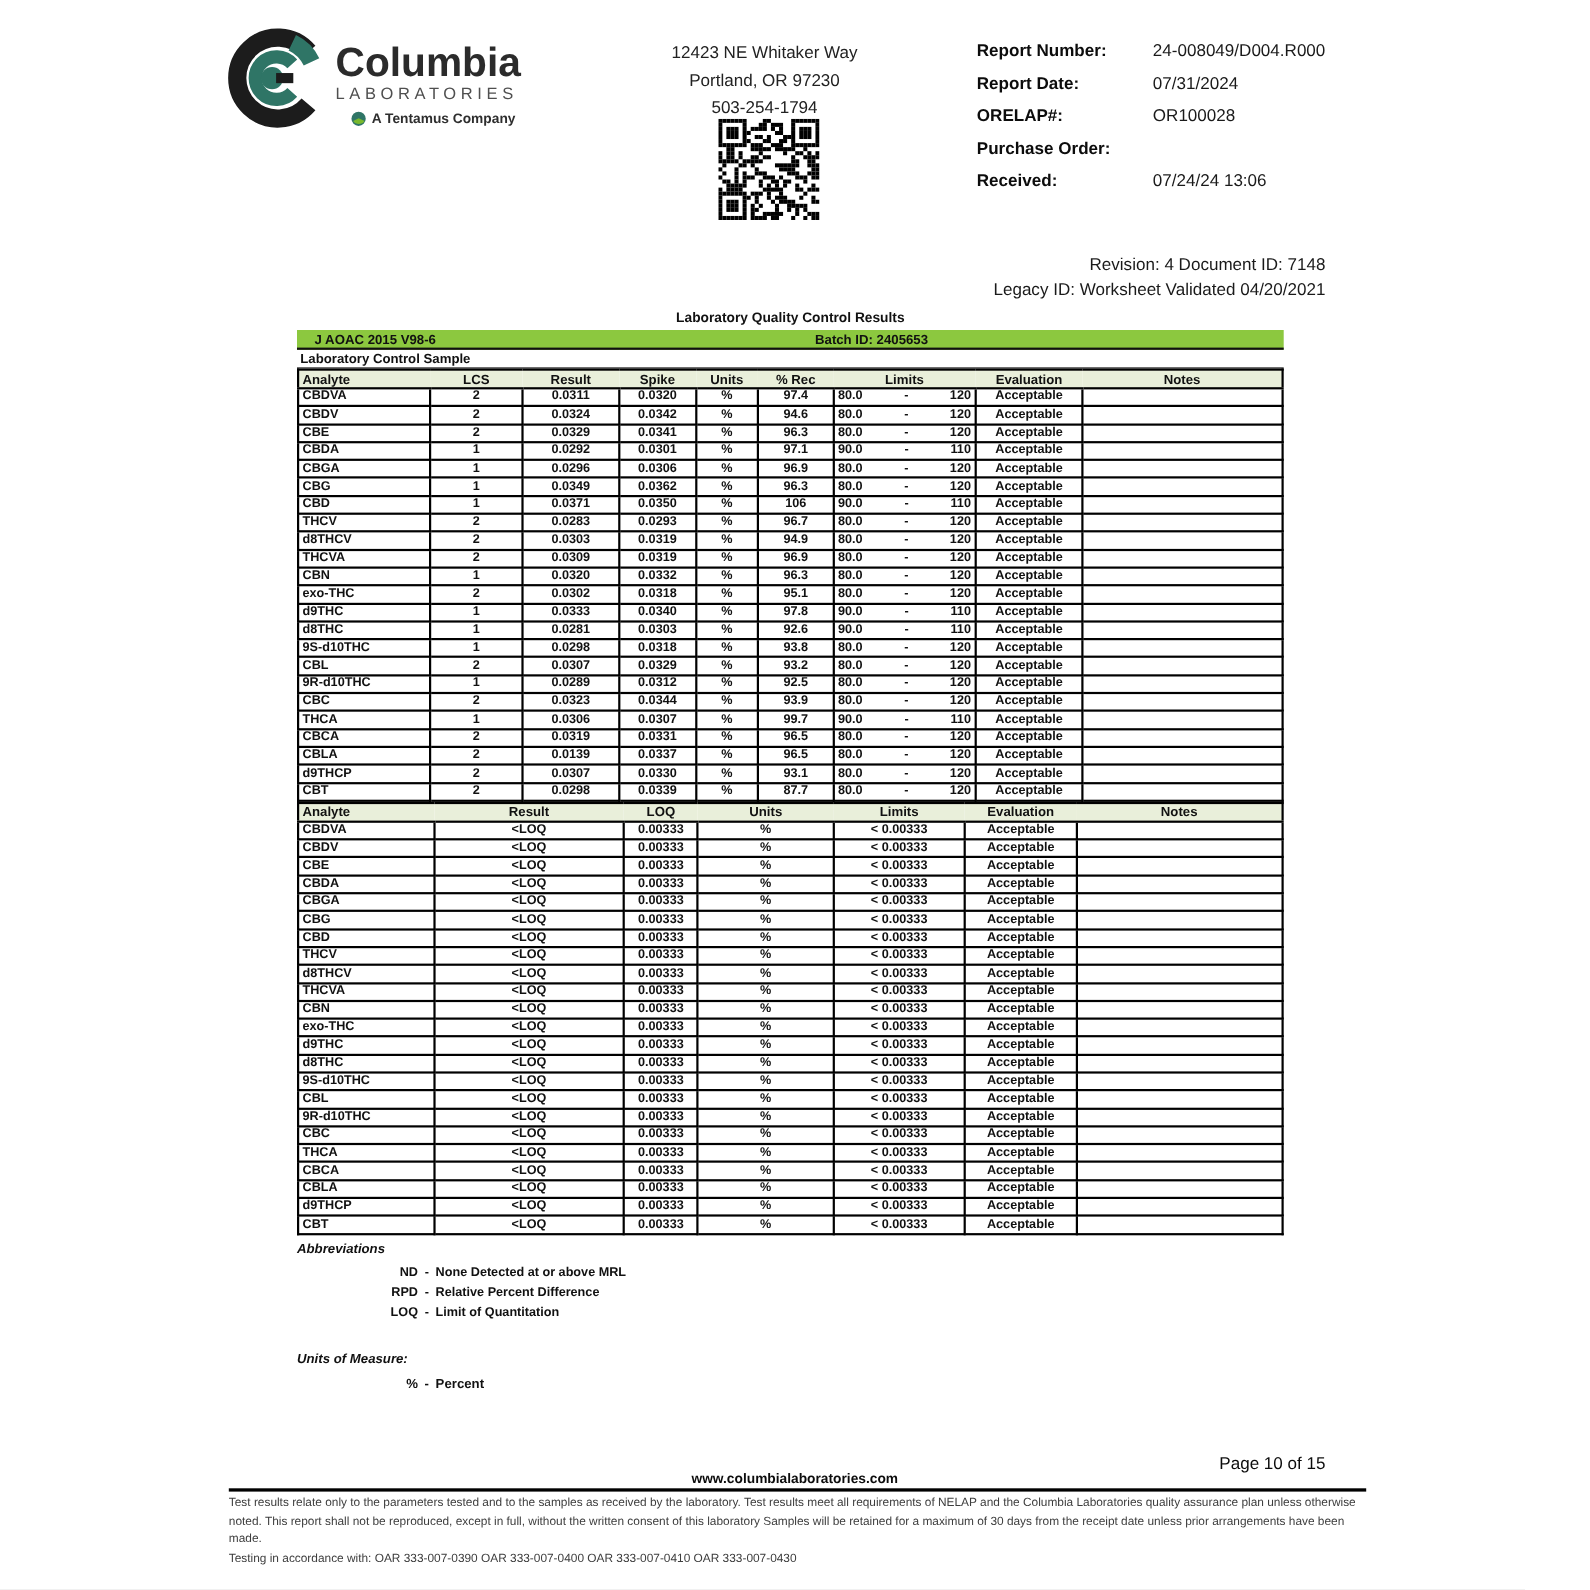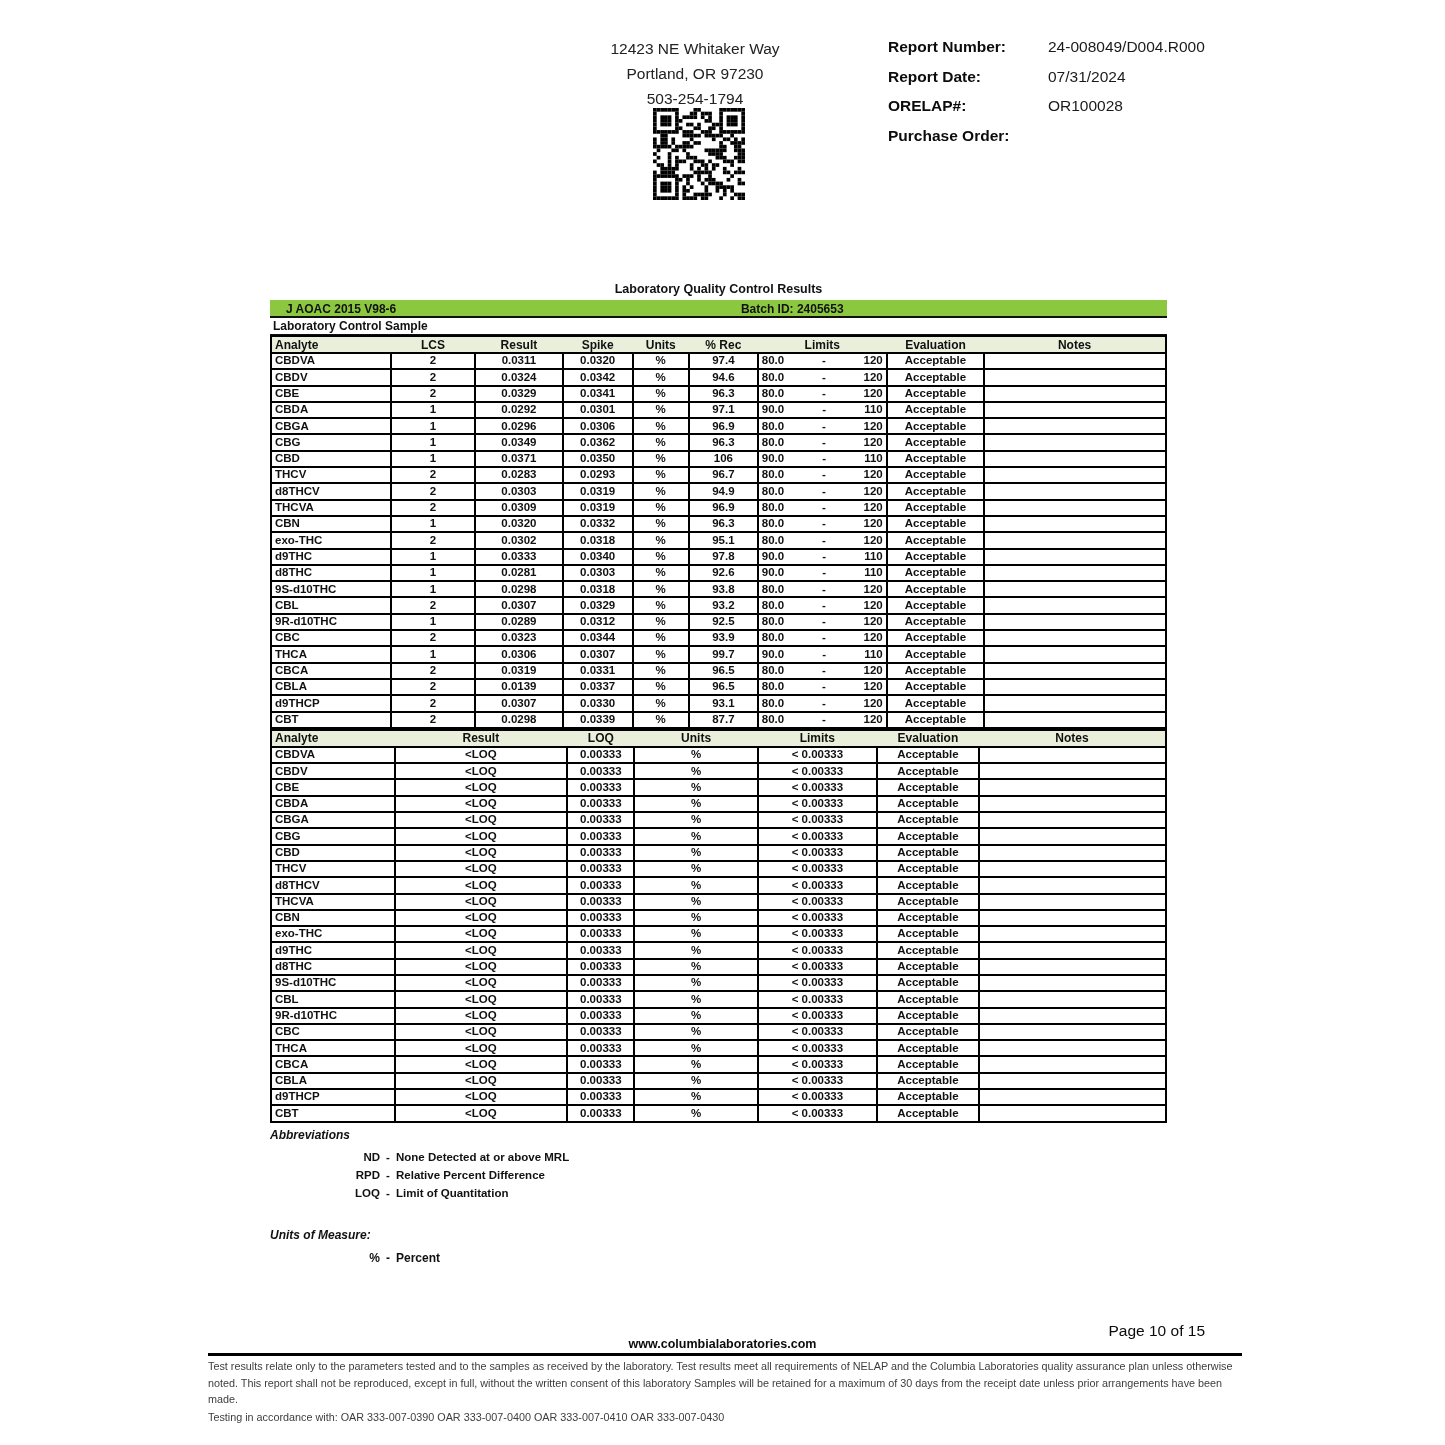--- a/index.html
+++ b/index.html
@@ -61,20 +61,40 @@
   .footer-rule{position:absolute;left:208px;top:1353px;width:1034px;height:2.5px;background:#000;}
   .disclaimer{position:absolute;left:208px;top:1358px;width:1032px;font-size:10.8px;
               color:#3d3d3d;line-height:16.5px;}
   .disclaimer p{margin:0 0 1px 0;}
 </style>
 </head>
 <body>
 
 <div class="page">
 
+  <div class="logo-block">
+    <svg class="logo-mark" viewBox="0 0 100 100">
+      <path d="M 82 24 A 40 40 0 1 0 82 76" stroke="#1c1c1c" stroke-width="18" fill="none"></path>
+      <path d="M 66 15 A 40 40 0 0 1 85 34" stroke="#2F7566" stroke-width="17" fill="none"></path>
+      <path d="M 66 64 A 21 21 0 1 1 66 36" stroke="#2F7566" stroke-width="13" fill="none"></path>
+      <circle cx="46" cy="50" r="11" fill="#2F7566"></circle>
+      <rect x="50" y="45" width="17" height="10" fill="#1c1c1c"></rect>
+    </svg>
+    <div class="logo-text">
+      <div class="logo-name">Columbia</div>
+      <div class="logo-sub">LABORATORIES</div>
+      <div class="logo-tagline">
+        <svg width="14" height="14" viewBox="0 0 14 14">
+          <circle cx="7" cy="7" r="6.5" fill="#2F7566"></circle>
+          <path d="M2 9 A 6.5 6.5 0 0 0 12.5 9 L 7 6.5 Z" fill="#79B92D"></path>
+        </svg>
+        <span>A Tentamus Company</span>
+      </div>
+    </div>
+  </div>
 
   <div class="address-block">
     <div>12423 NE Whitaker Way</div>
     <div>Portland, OR 97230</div>
     <div>503-254-1794</div>
   </div>
 
   <svg class="qr" id="qr-svg" viewBox="0 0 25 25">
       <rect x="0" y="0" width="1" height="1" fill="#000"></rect>
       <rect x="1" y="0" width="1" height="1" fill="#000"></rect>
@@ -414,22 +434,30 @@
       <div class="report-row">
         <span class="report-label">ORELAP#:</span>
         <span class="report-value">OR100028</span>
       </div>
 
       <div class="report-row">
         <span class="report-label">Purchase Order:</span>
         <span class="report-value"></span>
       </div>
 
+      <div class="report-row">
+        <span class="report-label">Received:</span>
+        <span class="report-value">07/24/24 13:06</span>
+      </div>
     </div>
 
+  <div class="revision-block">
+    <div>Revision: 4 Document ID: 7148</div>
+    <div>Legacy ID:  Worksheet Validated 04/20/2021</div>
+  </div>
 
   <div class="main">
     <div class="qc-title">Laboratory Quality Control Results</div>
 
     <div class="method-bar">
       <span>J AOAC 2015 V98-6</span>
       <span class="batch">Batch ID: 2405653</span>
     </div>
 
     <div class="section-label">Laboratory Control Sample</div>

